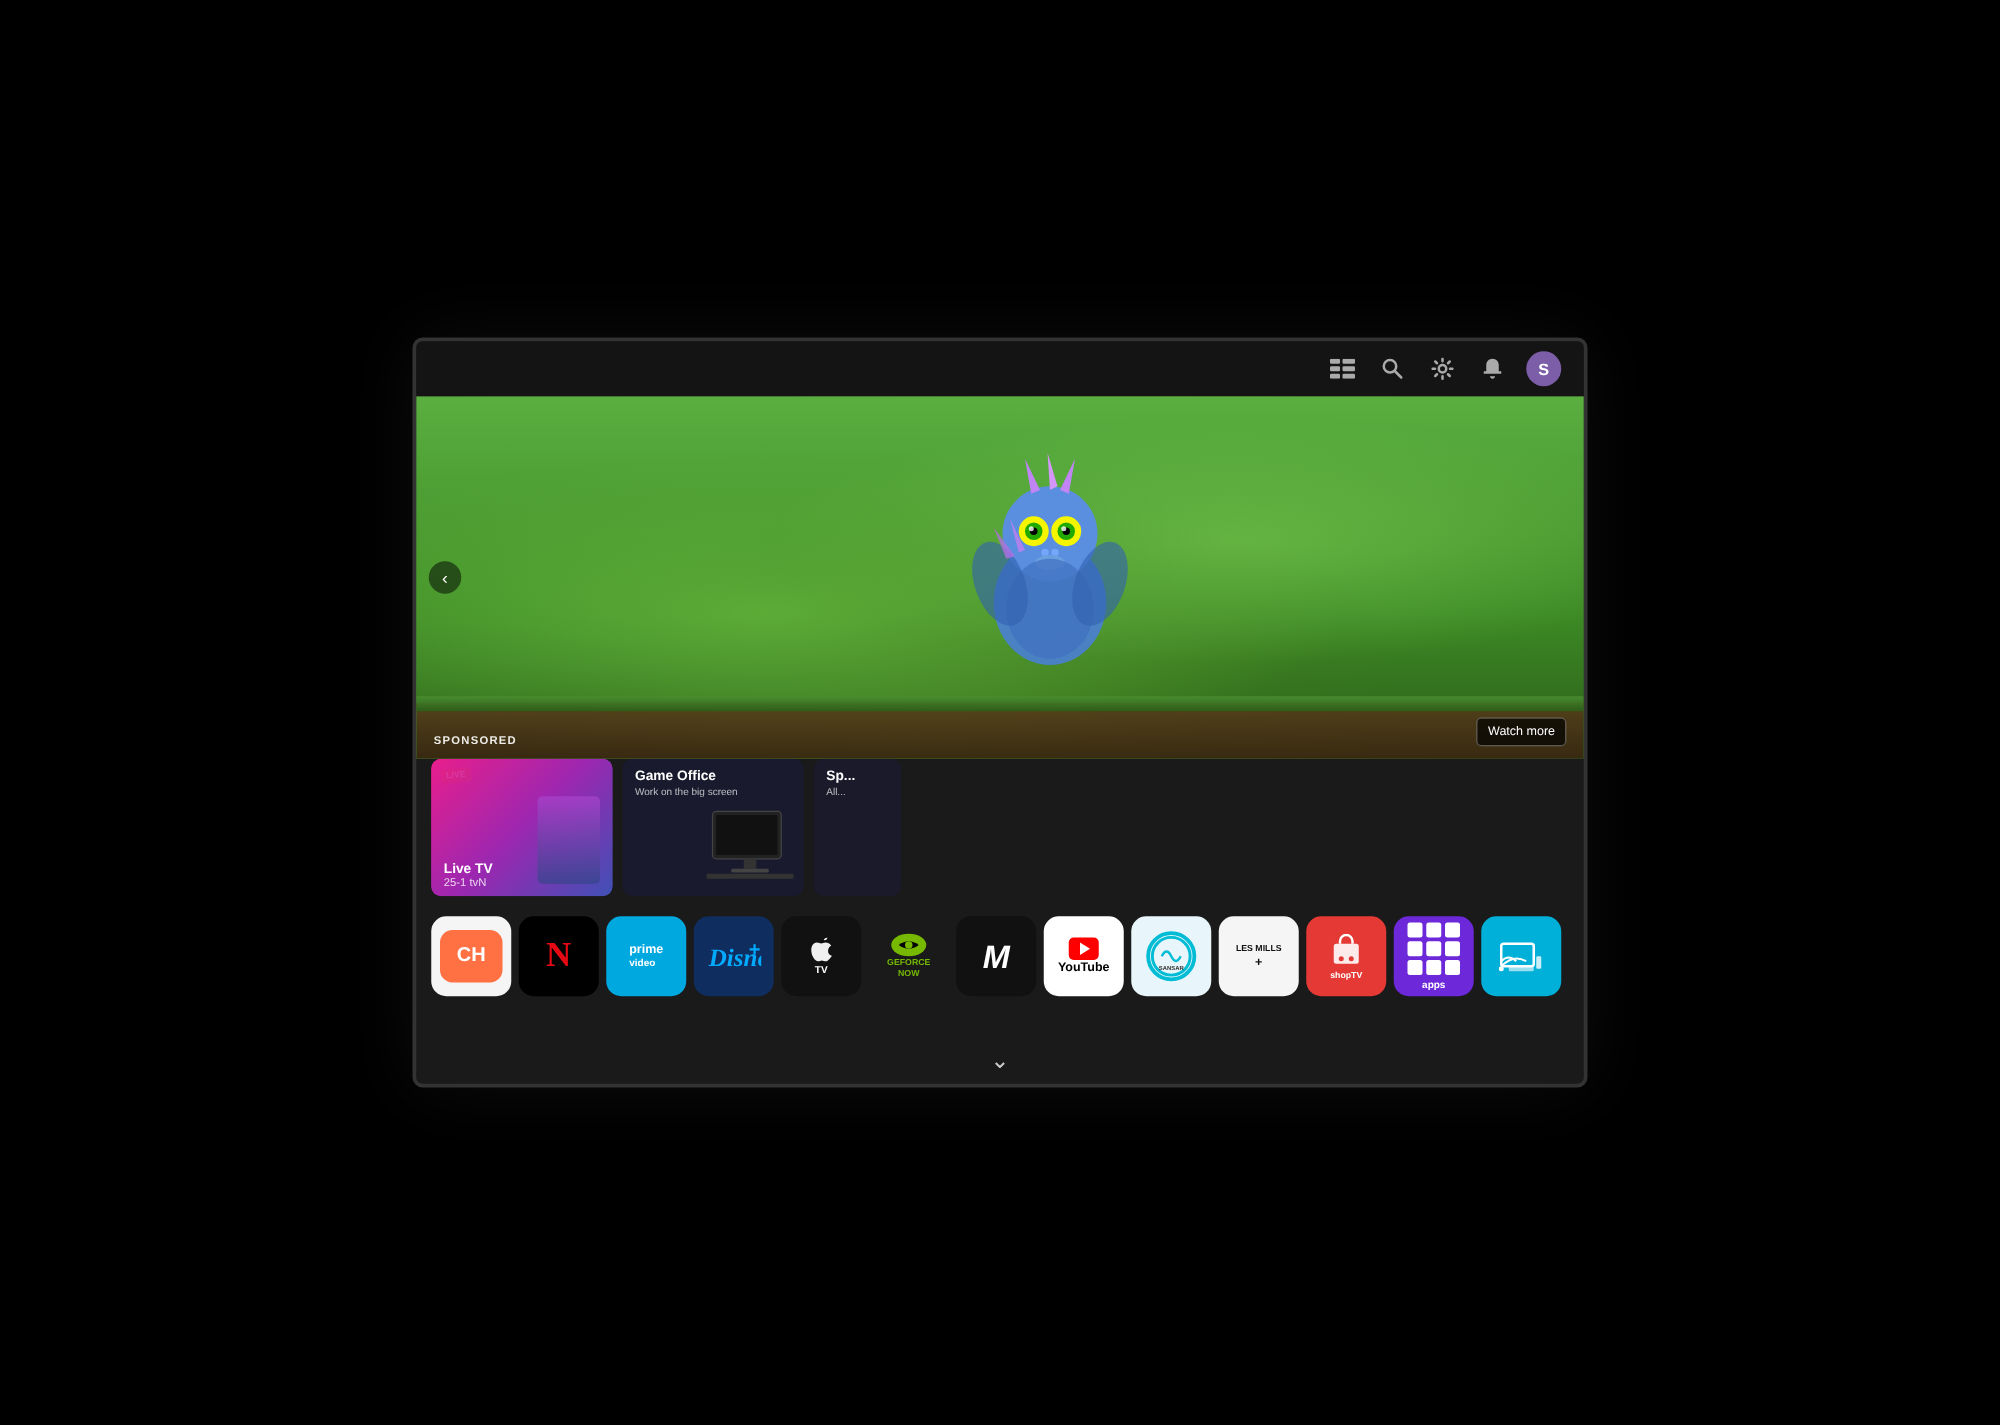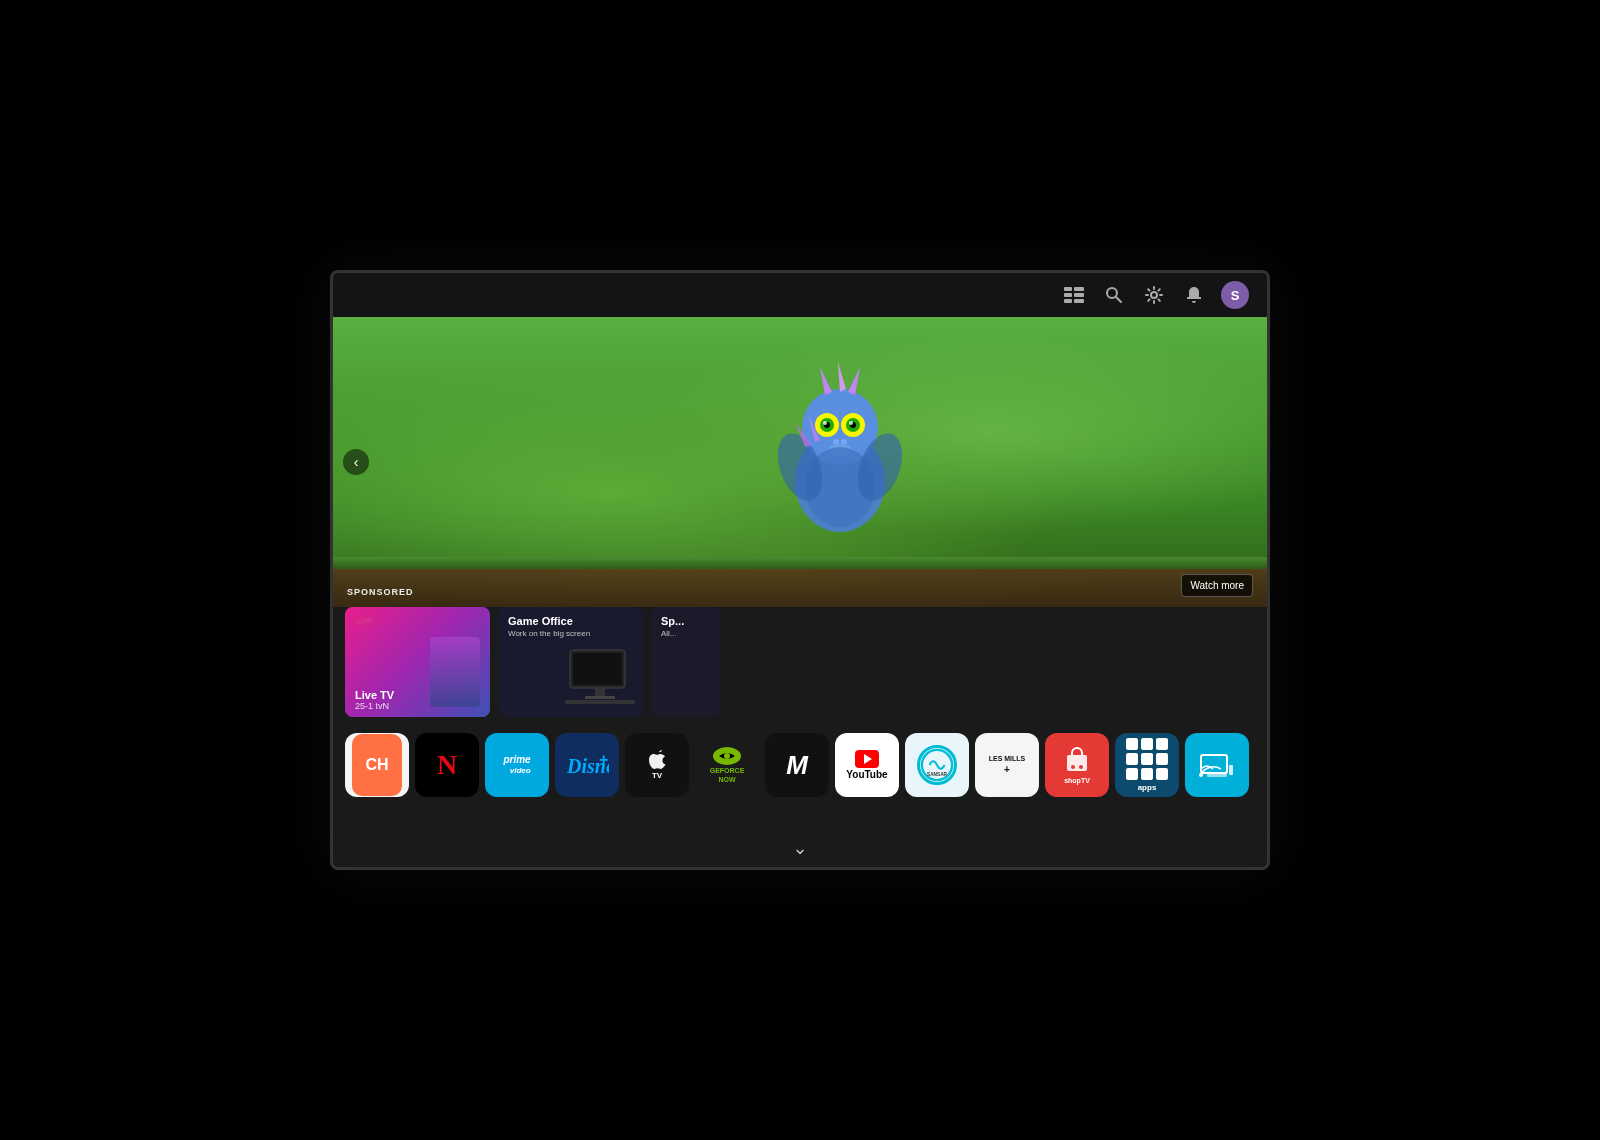--- a/index.html
+++ b/index.html
@@ -245,44 +245,43 @@
     .app-netflix { background: #000; }
     .app-prime { background: #00a8e0; }
     .app-disney { background: #0f2d5e; }
     .app-apple { background: #111; text-align: right; }
     .app-nvidia { background: #1a1a1a; }
     .app-masterclass { background: #111; }
     .app-youtube { background: #fff; }
     .app-sansar { background: #e8f5fa; }
     .app-lesmills { background: #f5f5f5; }
     .app-shoptv { background: #e53935; }
-    .app-apps { background: #0c4a6e; }
+    .app-apps { background: #6d28d9; }
     .app-cast { background: #00b0d8; }
     
     .down-arrow {
       position: absolute;
       bottom: 8px;
       left: 50%;
       transform: translateX(-50%);
       color: #ccc;
       font-size: 18px;
       cursor: pointer;
     }
     
     .netflix-n {
       color: #e50914;
       font-size: 28px;
       font-weight: 900;
       font-family: Georgia, serif;
     }
     
     .prime-text {
-      text-align: right;
+      text-align: left;
       line-height: 1.2;
-      font-style: italic;
     }
     .prime-text .p1 { color: #fff; font-size: 10px; font-weight: bold; }
     .prime-text .p2 { color: #fff; font-size: 8px; }
     
     .yt-inner { display: flex; flex-direction: column; align-items: center; gap: 1px; }
     .yt-play {
       width: 24px;
       height: 18px;
       background: #ff0000;
       border-radius: 4px;
@@ -294,21 +293,21 @@
       content: '';
       border-left: 8px solid #fff;
       border-top: 5px solid transparent;
       border-bottom: 5px solid transparent;
       margin-left: 2px;
     }
     .yt-label { color: #000; font-size: 10px; font-weight: bold; }
     
     .ch-icon {
       width: 50px;
-      height: 62px;
+      height: 42px;
       background: #ff7043;
       border-radius: 10px;
       display: flex;
       align-items: center;
       justify-content: center;
       color: #fff;
       font-size: 16px;
       font-weight: bold;
     }
     

